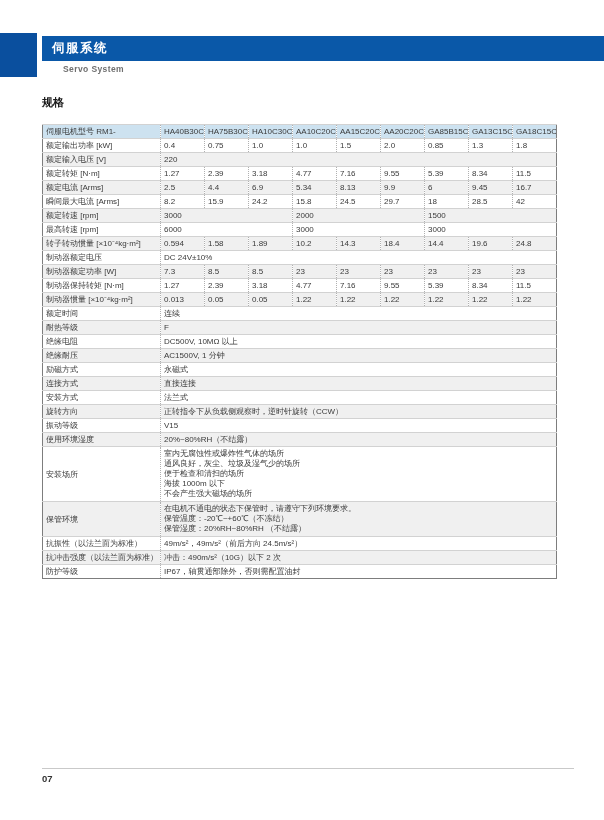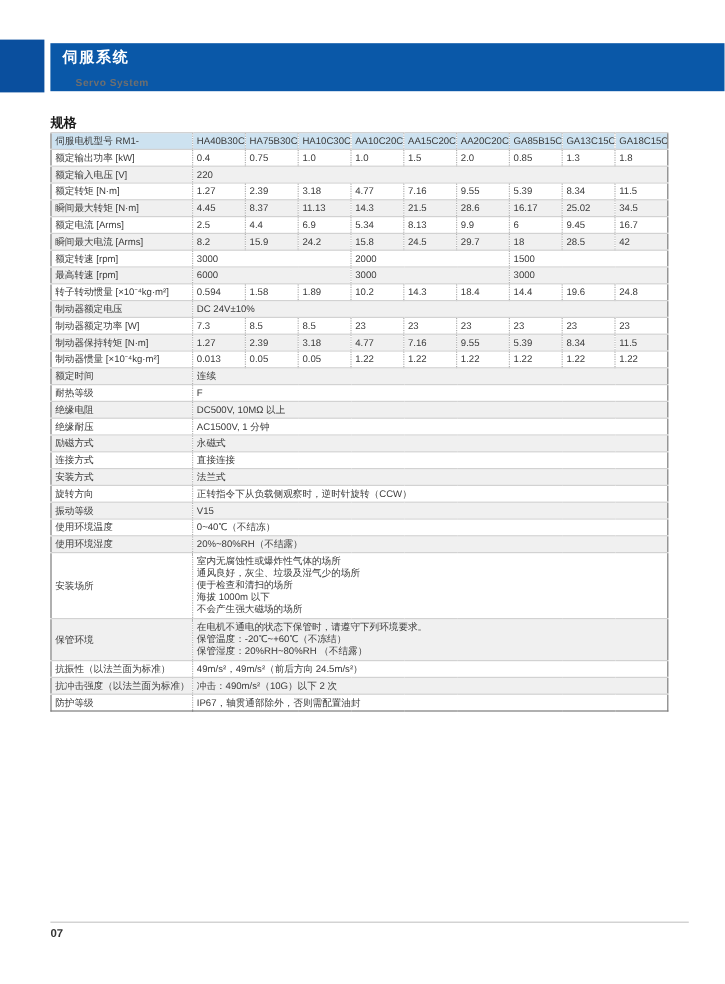--- a/index.html
+++ b/index.html
@@ -5,33 +5,33 @@
   html,body { margin:0; padding:0; background:#ffffff; }
   .page {
     position:relative; width:604px; height:820px; background:#fff;
     font-family:"Liberation Sans", sans-serif; color:#333; overflow:hidden;
   }
   .left-block {
     position:absolute; left:0; top:33px; width:37px; height:44px;
     background:#0a4f9e;
   }
   .banner {
-    position:absolute; left:42px; top:36px; right:0; height:40px;
+    position:absolute; left:42px; top:36px; right:0; height:25px;
     background:#0a58a8; color:#fff; font-weight:bold; font-size:12.5px;
     line-height:24px; padding-left:10px; letter-spacing:1.5px; box-sizing:border-box;
   }
   .subtitle {
     position:absolute; left:43px; top:64px; font-size:8.5px; color:#6f6f6f;
     font-weight:bold; letter-spacing:0.4px;margin-left:20px;
   }
   .section-title {
     position:absolute; left:42px; top:95px; font-size:11px; font-weight:bold; color:#1a1a1a;
   }
   table.spec {
-    position:absolute; left:42px; top:110px; width:515px;
+    position:absolute; left:42px; top:124px; width:515px;
     border-collapse:collapse; table-layout:fixed;
     border:1.5px solid #7d7d7d; font-size:8px; color:#3a3a3a;
   }
   table.spec th, table.spec td {
     border-top:1px solid #d2d2d2;
     padding:0 3px; height:13px; line-height:13px;
     text-align:left; font-weight:normal; overflow:hidden; white-space:nowrap;
   }
   table.spec thead th { background:#cde2f0; color:#3a3a3a; }
   table.spec tbody tr:nth-child(even) td { background:#f0f0f0; }
@@ -109,32 +109,20 @@
           <td class="val">2.39</td>
           <td class="val">3.18</td>
           <td class="val">4.77</td>
           <td class="val">7.16</td>
           <td class="val">9.55</td>
           <td class="val">5.39</td>
           <td class="val">8.34</td>
           <td class="val">11.5</td>
         </tr>
         <tr>
-          <td class="lbl">瞬间最大转矩 [N·m]</td>
-          <td class="val">4.45</td>
-          <td class="val">8.37</td>
-          <td class="val">11.13</td>
-          <td class="val">14.3</td>
-          <td class="val">21.5</td>
-          <td class="val">28.6</td>
-          <td class="val">16.17</td>
-          <td class="val">25.02</td>
-          <td class="val">34.5</td>
-        </tr>
-        <tr>
           <td class="lbl">额定电流 [Arms]</td>
           <td class="val">2.5</td>
           <td class="val">4.4</td>
           <td class="val">6.9</td>
           <td class="val">5.34</td>
           <td class="val">8.13</td>
           <td class="val">9.9</td>
           <td class="val">6</td>
           <td class="val">9.45</td>
           <td class="val">16.7</td>
@@ -245,24 +233,20 @@
         </tr>
         <tr>
           <td class="lbl">旋转方向</td>
           <td class="val" colspan="9">正转指令下从负载侧观察时，逆时针旋转（CCW）</td>
         </tr>
         <tr>
           <td class="lbl">振动等级</td>
           <td class="val" colspan="9">V15</td>
         </tr>
         <tr>
-          <td class="lbl">使用环境温度</td>
-          <td class="val" colspan="9">0~40℃（不结冻）</td>
-        </tr>
-        <tr>
           <td class="lbl">使用环境湿度</td>
           <td class="val" colspan="9">20%~80%RH（不结露）</td>
         </tr>
         <tr>
           <td class="lbl">安装场所</td>
           <td class="val multi" colspan="9">
             <div>室内无腐蚀性或爆炸性气体的场所</div>
             <div>通风良好，灰尘、垃圾及湿气少的场所</div>
             <div>便于检查和清扫的场所</div>
             <div>海拔 1000m 以下</div>

